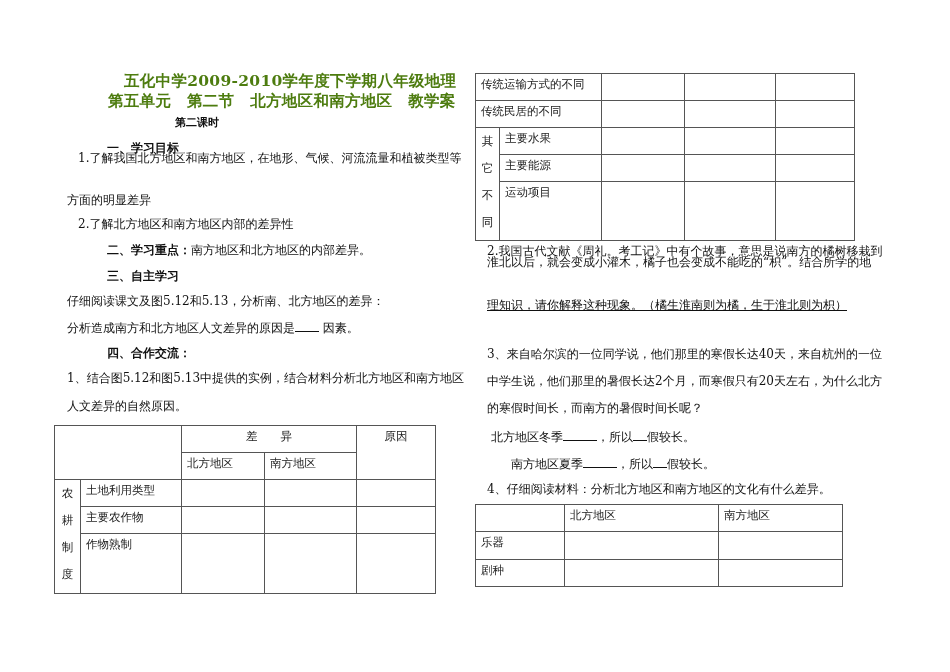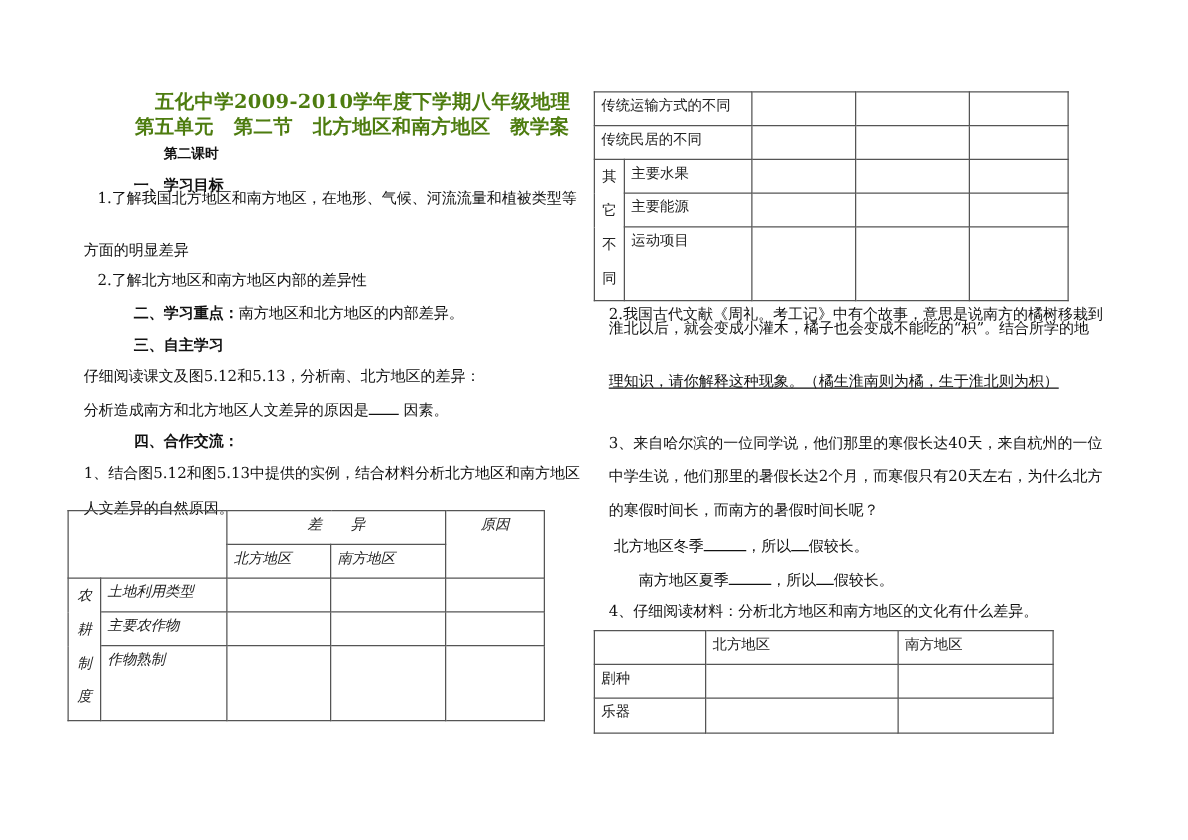--- a/index.html
+++ b/index.html
@@ -1,21 +1,21 @@
 <!DOCTYPE html>
 <html><head>
 <meta charset="utf-8">
 <style>
   html, body { margin: 0; padding: 0; background: #ffffff; }
   body { width: 950px; height: 672px; position: relative; overflow: hidden;
          font-family: "DejaVu Serif", "Liberation Serif", serif; color: #111; }
   .abs { position: absolute; white-space: nowrap; }
   .title { color: #4d7c0f; font-weight: bold; font-size: 15.5px; letter-spacing: 0.3px;
            font-family: "DejaVu Serif", serif; }
-  .subtitle { font-size: 11px; font-weight: bold; font-family: "DejaVu Sans", sans-serif; }
+  .subtitle { font-size: 11px; font-weight: bold; font-family: "DejaVu Sans", sans-serif; margin-left: 44px; }
   .heading { font-size: 12px; font-weight: bold; font-family: "DejaVu Sans", sans-serif; margin-left: 40px; }
   .body { font-size: 12px; font-family: "DejaVu Serif", serif; }
   .body .norm { font-weight: normal; font-family: "DejaVu Serif", serif; }
   .blank { display: inline-block; border-bottom: 1px solid #111; height: 12px; vertical-align: baseline; }
   table.grid { position: absolute; border-collapse: collapse; table-layout: fixed;
                font-size: 11.5px; font-family: "DejaVu Serif", serif; }
   table.grid td { border: 1px solid #555; padding: 3px 5px 0 5px; vertical-align: top; color: #222; }
   .vert { text-align: center; line-height: 27px; padding: 0 !important; }
   .center { text-align: center; }
 </style>
@@ -38,21 +38,21 @@
 <div class="abs heading" style="left:67px; top:268px;">三、自主学习</div>
 <div class="abs body" style="left:67px; top:293px;">仔细阅读课文及图5.12和5.13，分析南、北方地区的差异：</div>
 <div class="abs body" style="left:67px; top:319px;">
   <span>分析造成南方和北方地区人文差异的原因是</span><span class="blank" style="width:24px;"></span><span> 因素。</span>
 </div>
 
 <div class="abs heading" style="left:67px; top:345px;">四、合作交流：</div>
 <div class="abs body" style="left:67px; top:370px;">1、结合图5.12和图5.13中提供的实例，结合材料分析北方地区和南方地区</div>
 <div class="abs body" style="left:67px; top:398px;">人文差异的自然原因。</div>
 
-<table class="grid" style="left:54px; top:408px; width:381px;font-style:italic;">
+<table class="grid" style="left:54px; top:425px; width:381px;">
   <colgroup>
       <col style="width:26px">
       <col style="width:101px">
       <col style="width:83px">
       <col style="width:92px">
       <col style="width:79px">
     </colgroup>
   <tbody>
       <tr style="height:27px">
     <td colspan="2" rowspan="2"></td>
@@ -160,24 +160,24 @@
       <col style="width:89px">
       <col style="width:154px">
       <col style="width:124px">
     </colgroup>
   <tbody>
       <tr style="height:27px">
     <td></td>
     <td>北方地区</td>
     <td>南方地区</td>
   </tr>
-  <tr style="height:27px">
-    <td>剧种</td>
+  <tr style="height:28px">
+    <td>乐器</td>
     <td></td>
     <td></td>
   </tr>
-  <tr style="height:28px">
-    <td>乐器</td>
+  <tr style="height:27px">
+    <td>剧种</td>
     <td></td>
     <td></td>
   </tr>
 </tbody>
   </table>
 
 </body></html>

